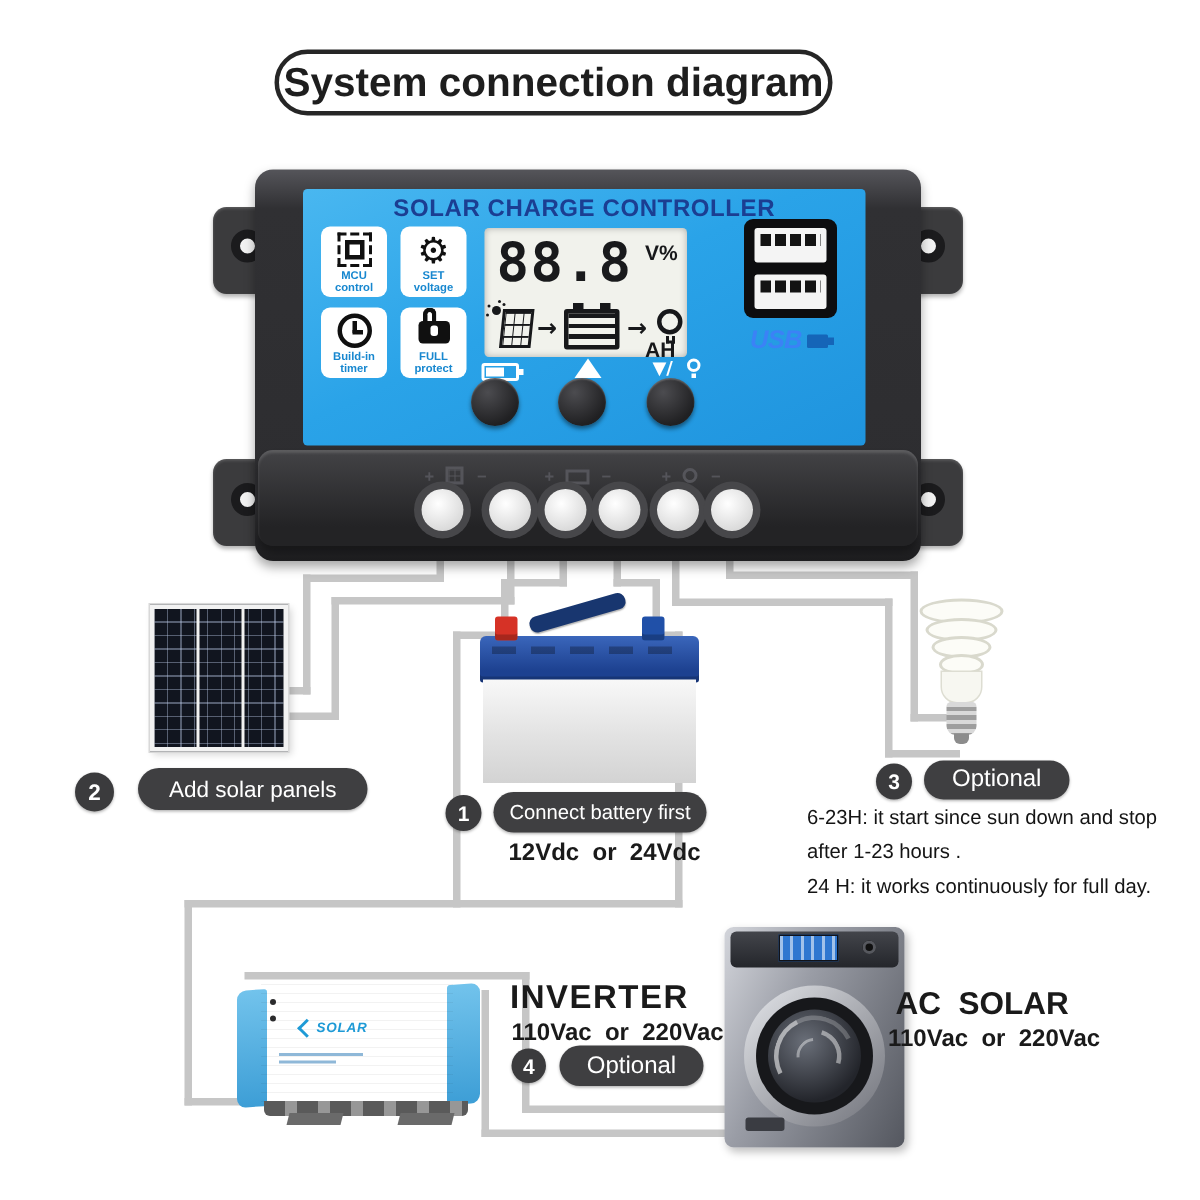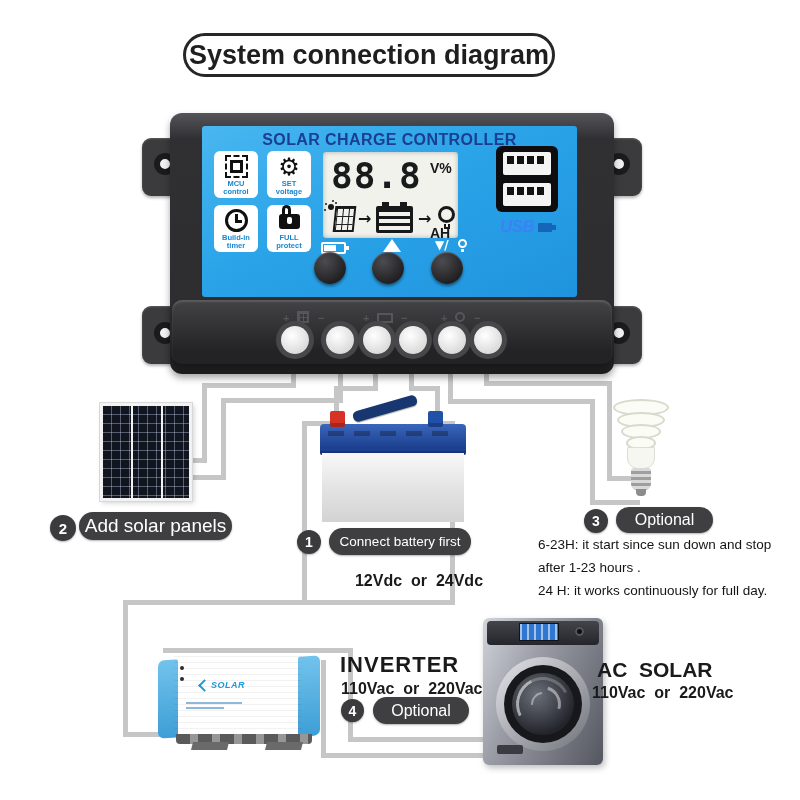--- a/index.html
+++ b/index.html
@@ -334,25 +334,25 @@
   <div class="wash-knob"></div>
   <div class="ring" style="left:496px;top:657px;width:94px;height:94px;background:linear-gradient(135deg,#e4e6ea,#70727a);"></div>
   <div class="ring" style="left:504px;top:665px;width:78px;height:78px;background:#17181b;"></div>
   <div class="ring" style="left:512px;top:673px;width:62px;height:62px;background:radial-gradient(circle at 40% 35%,#6a6f79,#23252b 72%);"></div>
   <div class="door-hl"></div>
   <div class="door-s1"></div>
   <div class="door-s2"></div>
   <div class="wash-drawer"></div>
 
   <div class="numcircle" style="left:50px;top:515px;width:26px;height:26px;font-size:15px;">2</div>
-  <div class="pill" style="left:79px;top:512px;width:153px;height:28px;font-size:19px;">Add solar panels</div>
+  <div class="pill" style="left:92px;top:512px;width:153px;height:28px;font-size:15px;">Add solar panels</div>
 
   <div class="numcircle" style="left:297px;top:530px;width:24px;height:24px;font-size:14px;">1</div>
   <div class="pill" style="left:329px;top:528px;width:142px;height:27px;font-size:13.5px;">Connect battery first</div>
-  <div class="big-label pre" style="left:349px;top:560px;width:140px;text-align:center;font-size:16px;margin-top:12px;">12Vdc  or  24Vdc</div>
+  <div class="big-label pre" style="left:333px;top:560px;width:140px;text-align:center;font-size:16px;">12Vdc  or  24Vdc</div>
 
   <div class="numcircle" style="left:584px;top:509px;width:24px;height:24px;font-size:14px;">3</div>
   <div class="pill" style="left:616px;top:507px;width:97px;height:26px;font-size:16px;">Optional</div>
   <div class="desc">
     <div>6-23H: it start since sun down and stop</div>
     <div>after 1-23 hours .</div>
     <div>24 H: it works continuously for full day.</div>
   </div>
 
   <div class="big-label" style="left:340px;top:652px;font-size:22px;letter-spacing:1px;">INVERTER</div>

